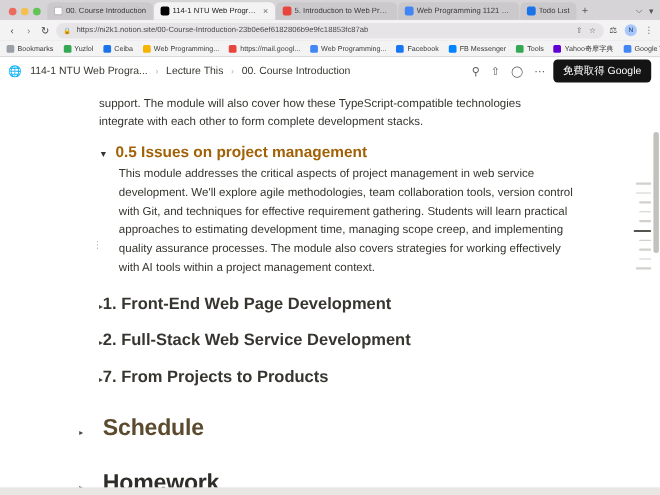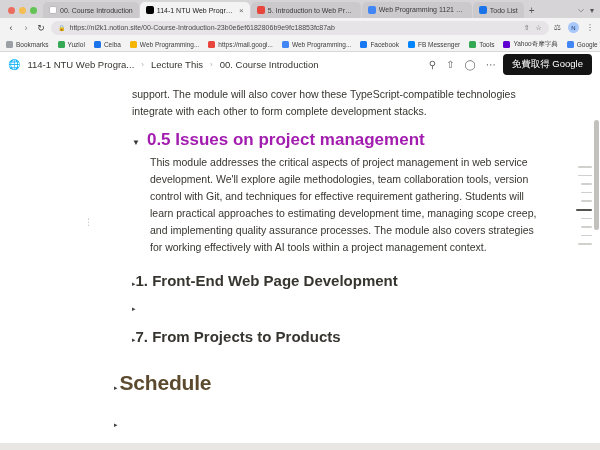--- a/index.html
+++ b/index.html
@@ -149,21 +149,20 @@
     border-radius: 4px;
     white-space: nowrap;
   }
 
   
   .content {
     position: relative;
     height: calc(450px - 18px - 19px - 15px - 26px);
     overflow: hidden;
     background: #ffffff;
-    padding-left: 42px;
   }
   .doc {
     padding: 8px 60px 0 90px;
     color: #37352f;
   }
   .para {
     font-size: 10.5px;
     line-height: 17px;
     margin: 0 0 10px 0;
     max-width: 420px;
@@ -175,23 +174,23 @@
     margin: 10px 0 4px 0;
   }
   .tri {
     color: #37352f;
     font-size: 8px;
     line-height: 1;
     flex: 0 0 auto;
   }
   .tri.small { font-size: 7px; color: #46443f; }
   .h-sub {
-    font-size: 17px;
+    font-size: 14px;
     font-weight: bold;
-    color: #a21caf;
+    color: #a16207;
   }
   .sec-body {
     font-size: 10.5px;
     line-height: 17px;
     max-width: 420px;
     margin: 0 0 14px 18px;
   }
   .h-major {
     display: flex;
     align-items: baseline;
@@ -199,21 +198,21 @@
     margin: 16px 0 14px 0;
   }
   .h-major .txt {
     font-size: 15px;
     font-weight: bold;
     color: #37352f;
   }
   .h-big {
     display: flex;
     align-items: baseline;
-    gap: 2px;
+    gap: 18px;
     margin: 26px 0 0 -18px;
   }
   .h-big .txt {
     font-size: 21px;
     font-weight: bold;
     color: #5b4a2e;
     letter-spacing: -0.2px;
   }
   .h-big.dark .txt { color: #2e2c28; }
 
@@ -410,34 +409,36 @@
 
       <p class="sec-body">This module addresses the critical aspects of project management in web service development. We'll explore agile methodologies, team collaboration tools, version control with Git, and techniques for effective requirement gathering. Students will learn practical approaches to estimating development time, managing scope creep, and implementing quality assurance processes. The module also covers strategies for working effectively with AI tools within a project management context.</p>
 
       <div class="h-major">
         <span class="tri small">▸</span>
         <span class="txt">1. Front-End Web Page Development</span>
       </div>
 
       <div class="h-major">
         <span class="tri small">▸</span>
+        <span class="txt">2. Full-Stack Web Service Development</span>
       </div>
 
       <div class="h-major">
         <span class="tri small">▸</span>
         <span class="txt">7. From Projects to Products</span>
       </div>
 
       <div class="h-big">
         <span class="tri small">▸</span>
         <span class="txt">Schedule</span>
       </div>
 
       <div class="h-big dark">
         <span class="tri small">▸</span>
+        <span class="txt">Homework</span>
       </div>
     </div>
 
     <div class="handle" style="top:140px;">
       <div>⋮</div>
     </div>
 
     <div class="outline">
       <i style="width:14px"></i>
       <i style="width:14px"></i>

